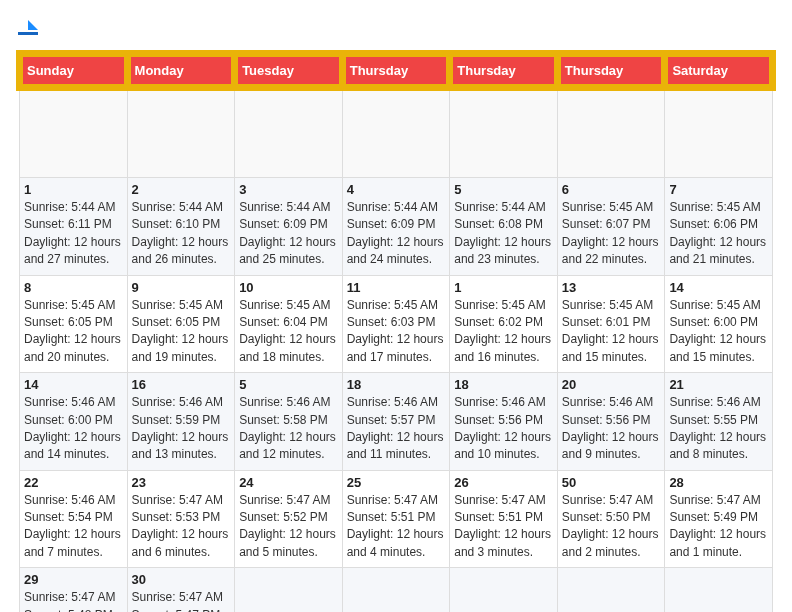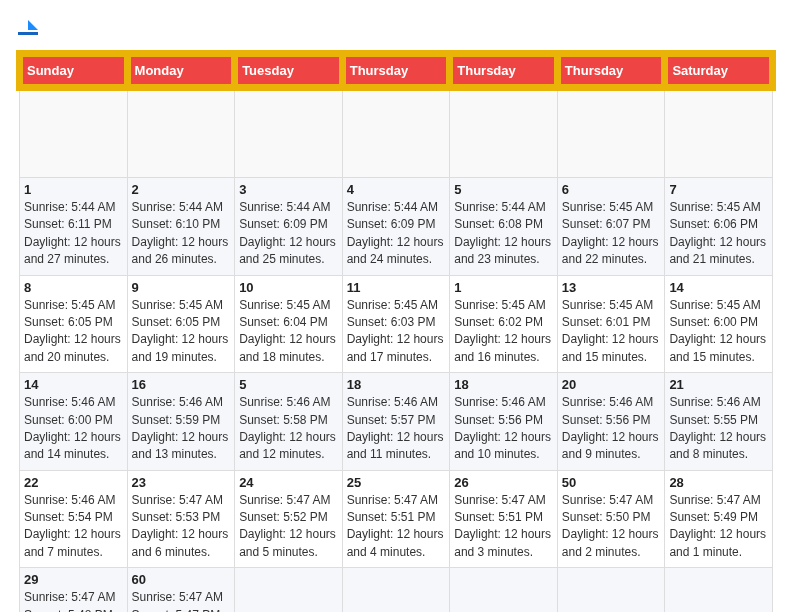--- a/index.html
+++ b/index.html
@@ -239,21 +239,21 @@
           <span class="day-num">28</span>
           <div class="day-detail">Sunrise: 5:47 AM<br>Sunset: 5:49 PM<br>Daylight: 12 hours<br>and 1 minute.</div>
         </td>
       </tr>
       <tr>
         <td>
           <span class="day-num">29</span>
           <div class="day-detail">Sunrise: 5:47 AM<br>Sunset: 5:48 PM<br>Daylight: 12 hours<br>and 0 minutes.</div>
         </td>
         <td>
-          <span class="day-num">60</span>
+          <span class="day-num">30</span>
           <div class="day-detail">Sunrise: 5:47 AM<br>Sunset: 5:47 PM<br>Daylight: 11 hours<br>and 59 minutes.</div>
         </td>
         <td class="empty"></td>
         <td class="empty"></td>
         <td class="empty"></td>
         <td class="empty"></td>
         <td class="empty"></td>
       </tr>
     </tbody>
 </table>

